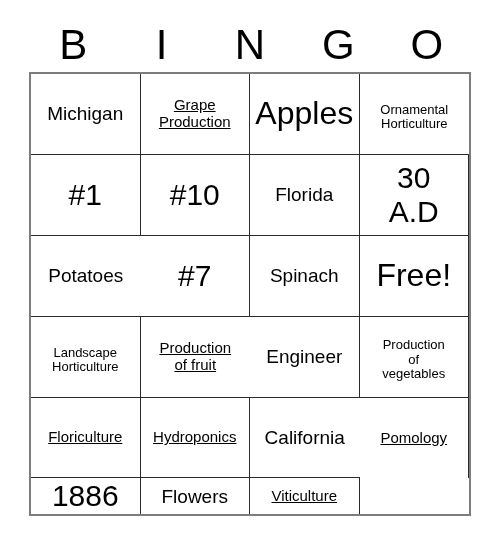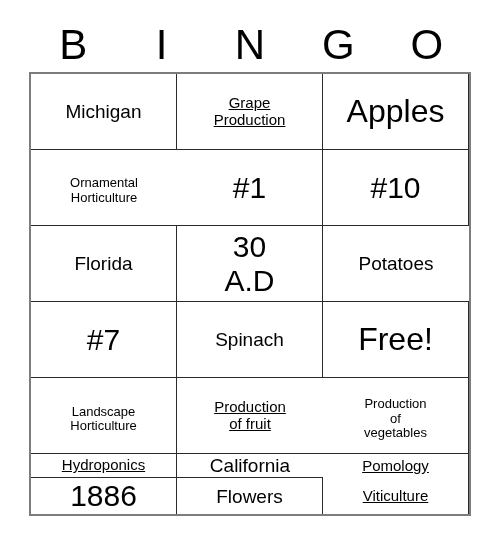--- a/index.html
+++ b/index.html
@@ -46,21 +46,21 @@
   
   #grid {
     position: absolute;
     left: 29px;
     top: 72px;
     width: 442px;
     height: 444px;
     box-sizing: border-box;
     border: 2px solid #7d7d7d;
     display: grid;
-    grid-template-columns: repeat(3, 1fr);
+    grid-template-columns: repeat(4, 1fr);
     grid-template-rows: repeat(5, 1fr);
     background: #ffffff;
   }
   .cell {
     box-sizing: border-box;
     border-right: 1px solid #2b2b2b;
     border-bottom: 1px solid #2b2b2b;
     display: flex;
     align-items: center;
     justify-content: center;
@@ -146,23 +146,29 @@
     <div class="cell">
         <span class="cell-text fs-xs">Landscape
 Horticulture</span>
       </div>
     <div class="cell col-last">
         <span class="cell-text fs-sm">Production
 of fruit</span>
       </div>
 
     <div class="cell">
+        <span class="cell-text fs-md">Engineer</span>
+      </div>
+    <div class="cell">
         <span class="cell-text fs-xs">Production
 of
 vegetables</span>
+      </div>
+    <div class="cell">
+        <span class="cell-text fs-sm">Floriculture</span>
       </div>
     <div class="cell">
         <span class="cell-text fs-sm">Hydroponics</span>
       </div>
     <div class="cell col-last">
         <span class="cell-text fs-md">California</span>
       </div>
 
     <div class="cell row-last">
         <span class="cell-text fs-sm">Pomology</span>

